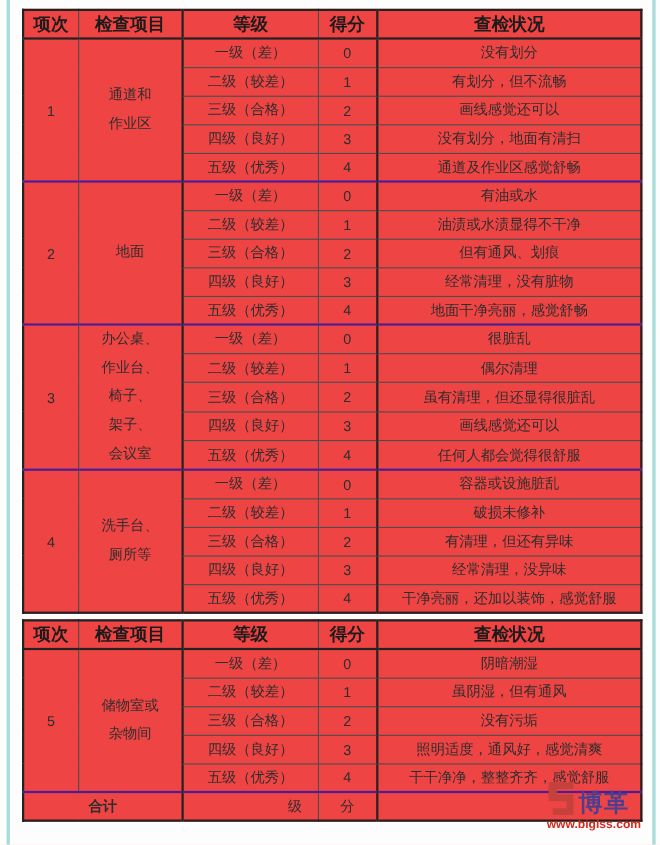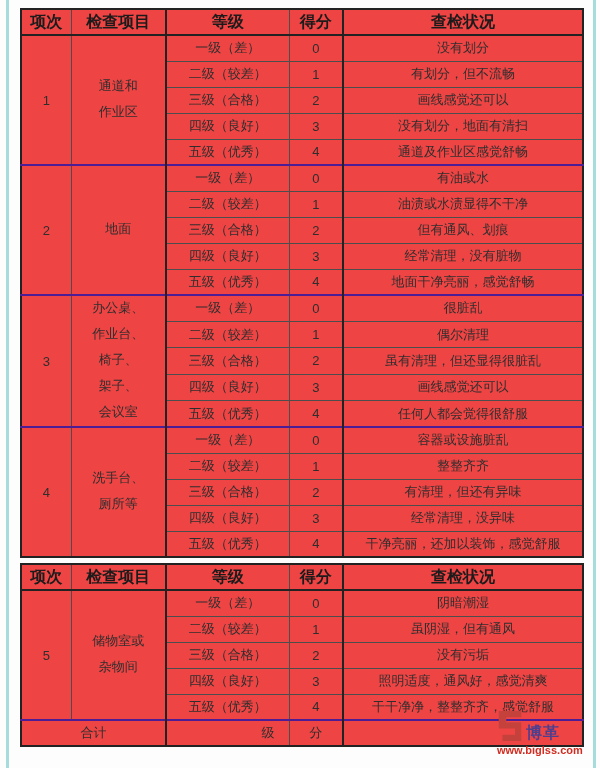--- a/index.html
+++ b/index.html
@@ -19,28 +19,28 @@
     text-align:center; border-bottom:2px solid #222; }
   .tbl td { height:26px; font-size:13px; text-align:center; }
   .tbl-first td { height:26px; }
   .c-grade { border-left:2px solid #222 !important; }
   .c-status { border-left:2px solid #222 !important; text-align:center;
     padding-left:0; }
   tr.section-start td { border-top:2px solid #4c1d95; }
   .c-no { font-size:13px; }
   .c-item { font-size:13px; line-height:26px; }
   .c-item .item-line { display:block;font-family:Liberation Mono, monospace; }
-  .c-total-label { font-weight:normal; }
+  .c-total-label { font-weight:bold; }
   .c-total-grade { text-align:right !important; padding-right:14px; }
   .c-total-status { }
 
   .watermark { position:absolute; left:497px; top:711px; width:100px; z-index:5; }
   .wm-row { display:flex; align-items:flex-end; }
   .wm-logo { width:26px; height:30px; margin-right:3px; }
-  .wm-brand { font-size:16px; font-weight:bold; color:#4c3f90; line-height:1;
+  .wm-brand { font-size:22px; font-weight:bold; color:#4c3f90; line-height:1;
     letter-spacing:1px; }
   .wm-url { font-size:11px; font-weight:bold; color:#d32b1f; margin-top:3px;
     white-space:nowrap; }
 </style>
 </head>
 <body>
 
 <div class="frame-line left"></div>
 <div class="frame-line right"></div>
 
@@ -161,21 +161,21 @@
             <span class="item-line">洗手台、</span>
             <span class="item-line">厕所等</span>
           </td>
           <td class="c-grade">一级（差）</td>
           <td class="c-score">0</td>
           <td class="c-status">容器或设施脏乱</td>
         </tr>
         <tr>
           <td class="c-grade">二级（较差）</td>
           <td class="c-score">1</td>
-          <td class="c-status">整整齐齐</td>
+          <td class="c-status">破损未修补</td>
         </tr>
         <tr>
           <td class="c-grade">三级（合格）</td>
           <td class="c-score">2</td>
           <td class="c-status">有清理，但还有异味</td>
         </tr>
         <tr>
           <td class="c-grade">四级（良好）</td>
           <td class="c-score">3</td>
           <td class="c-status">经常清理，没异味</td>

